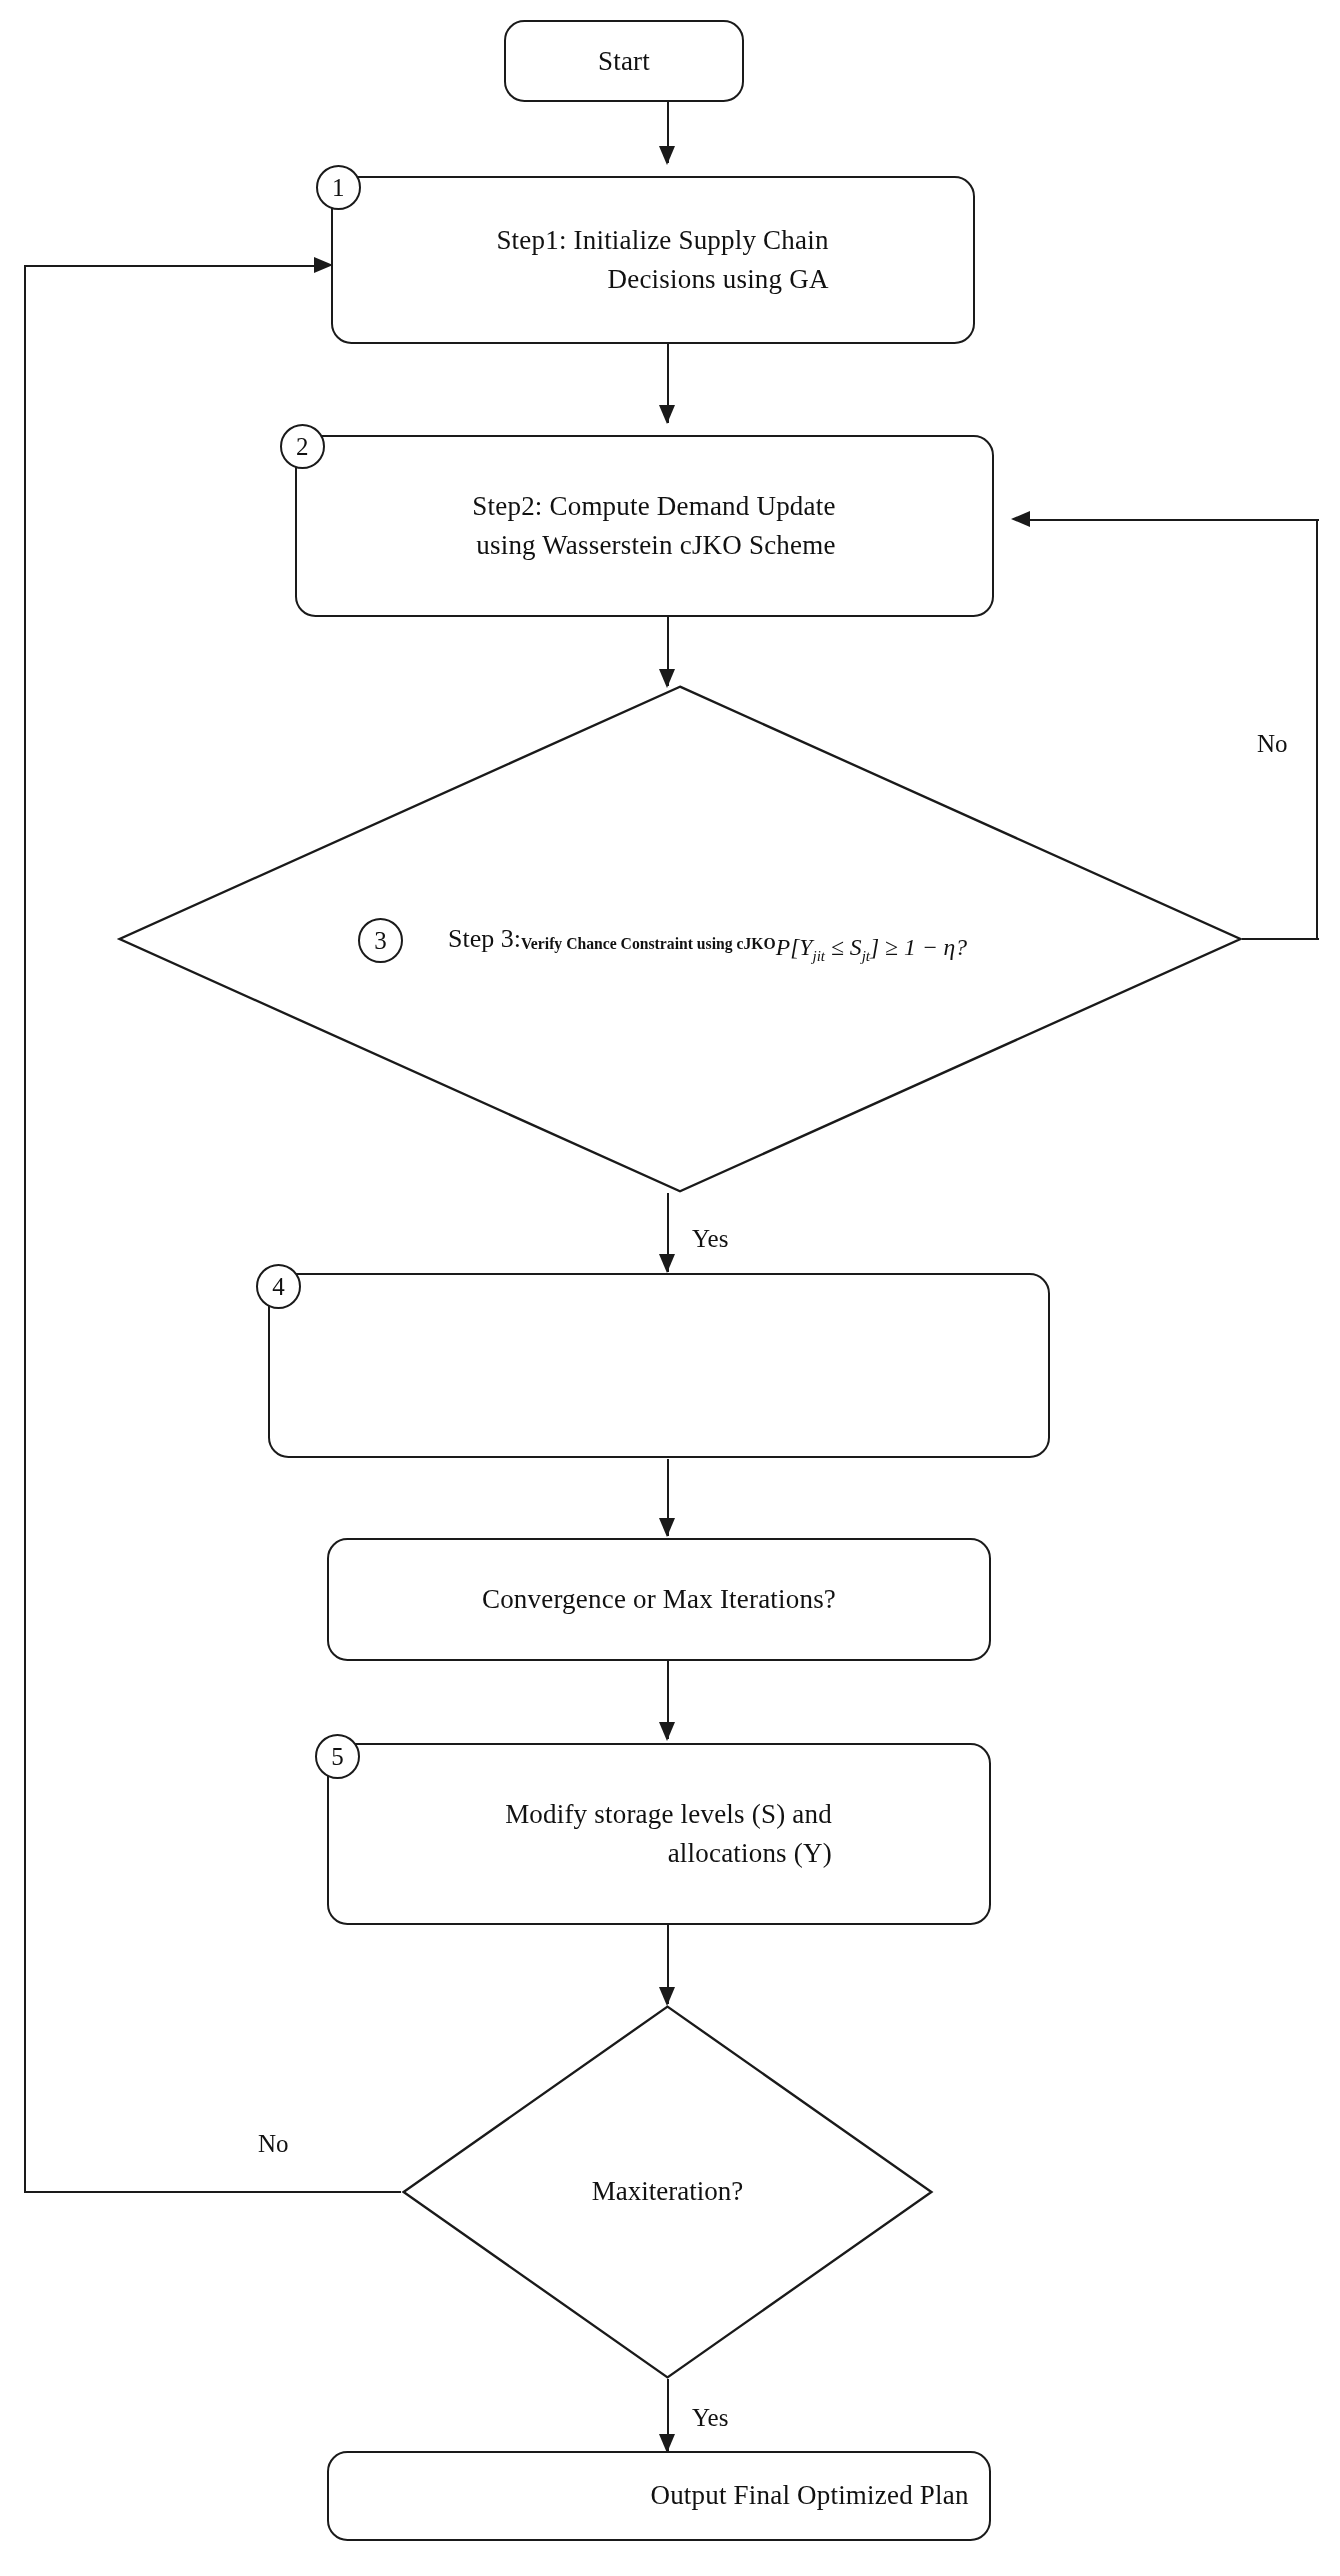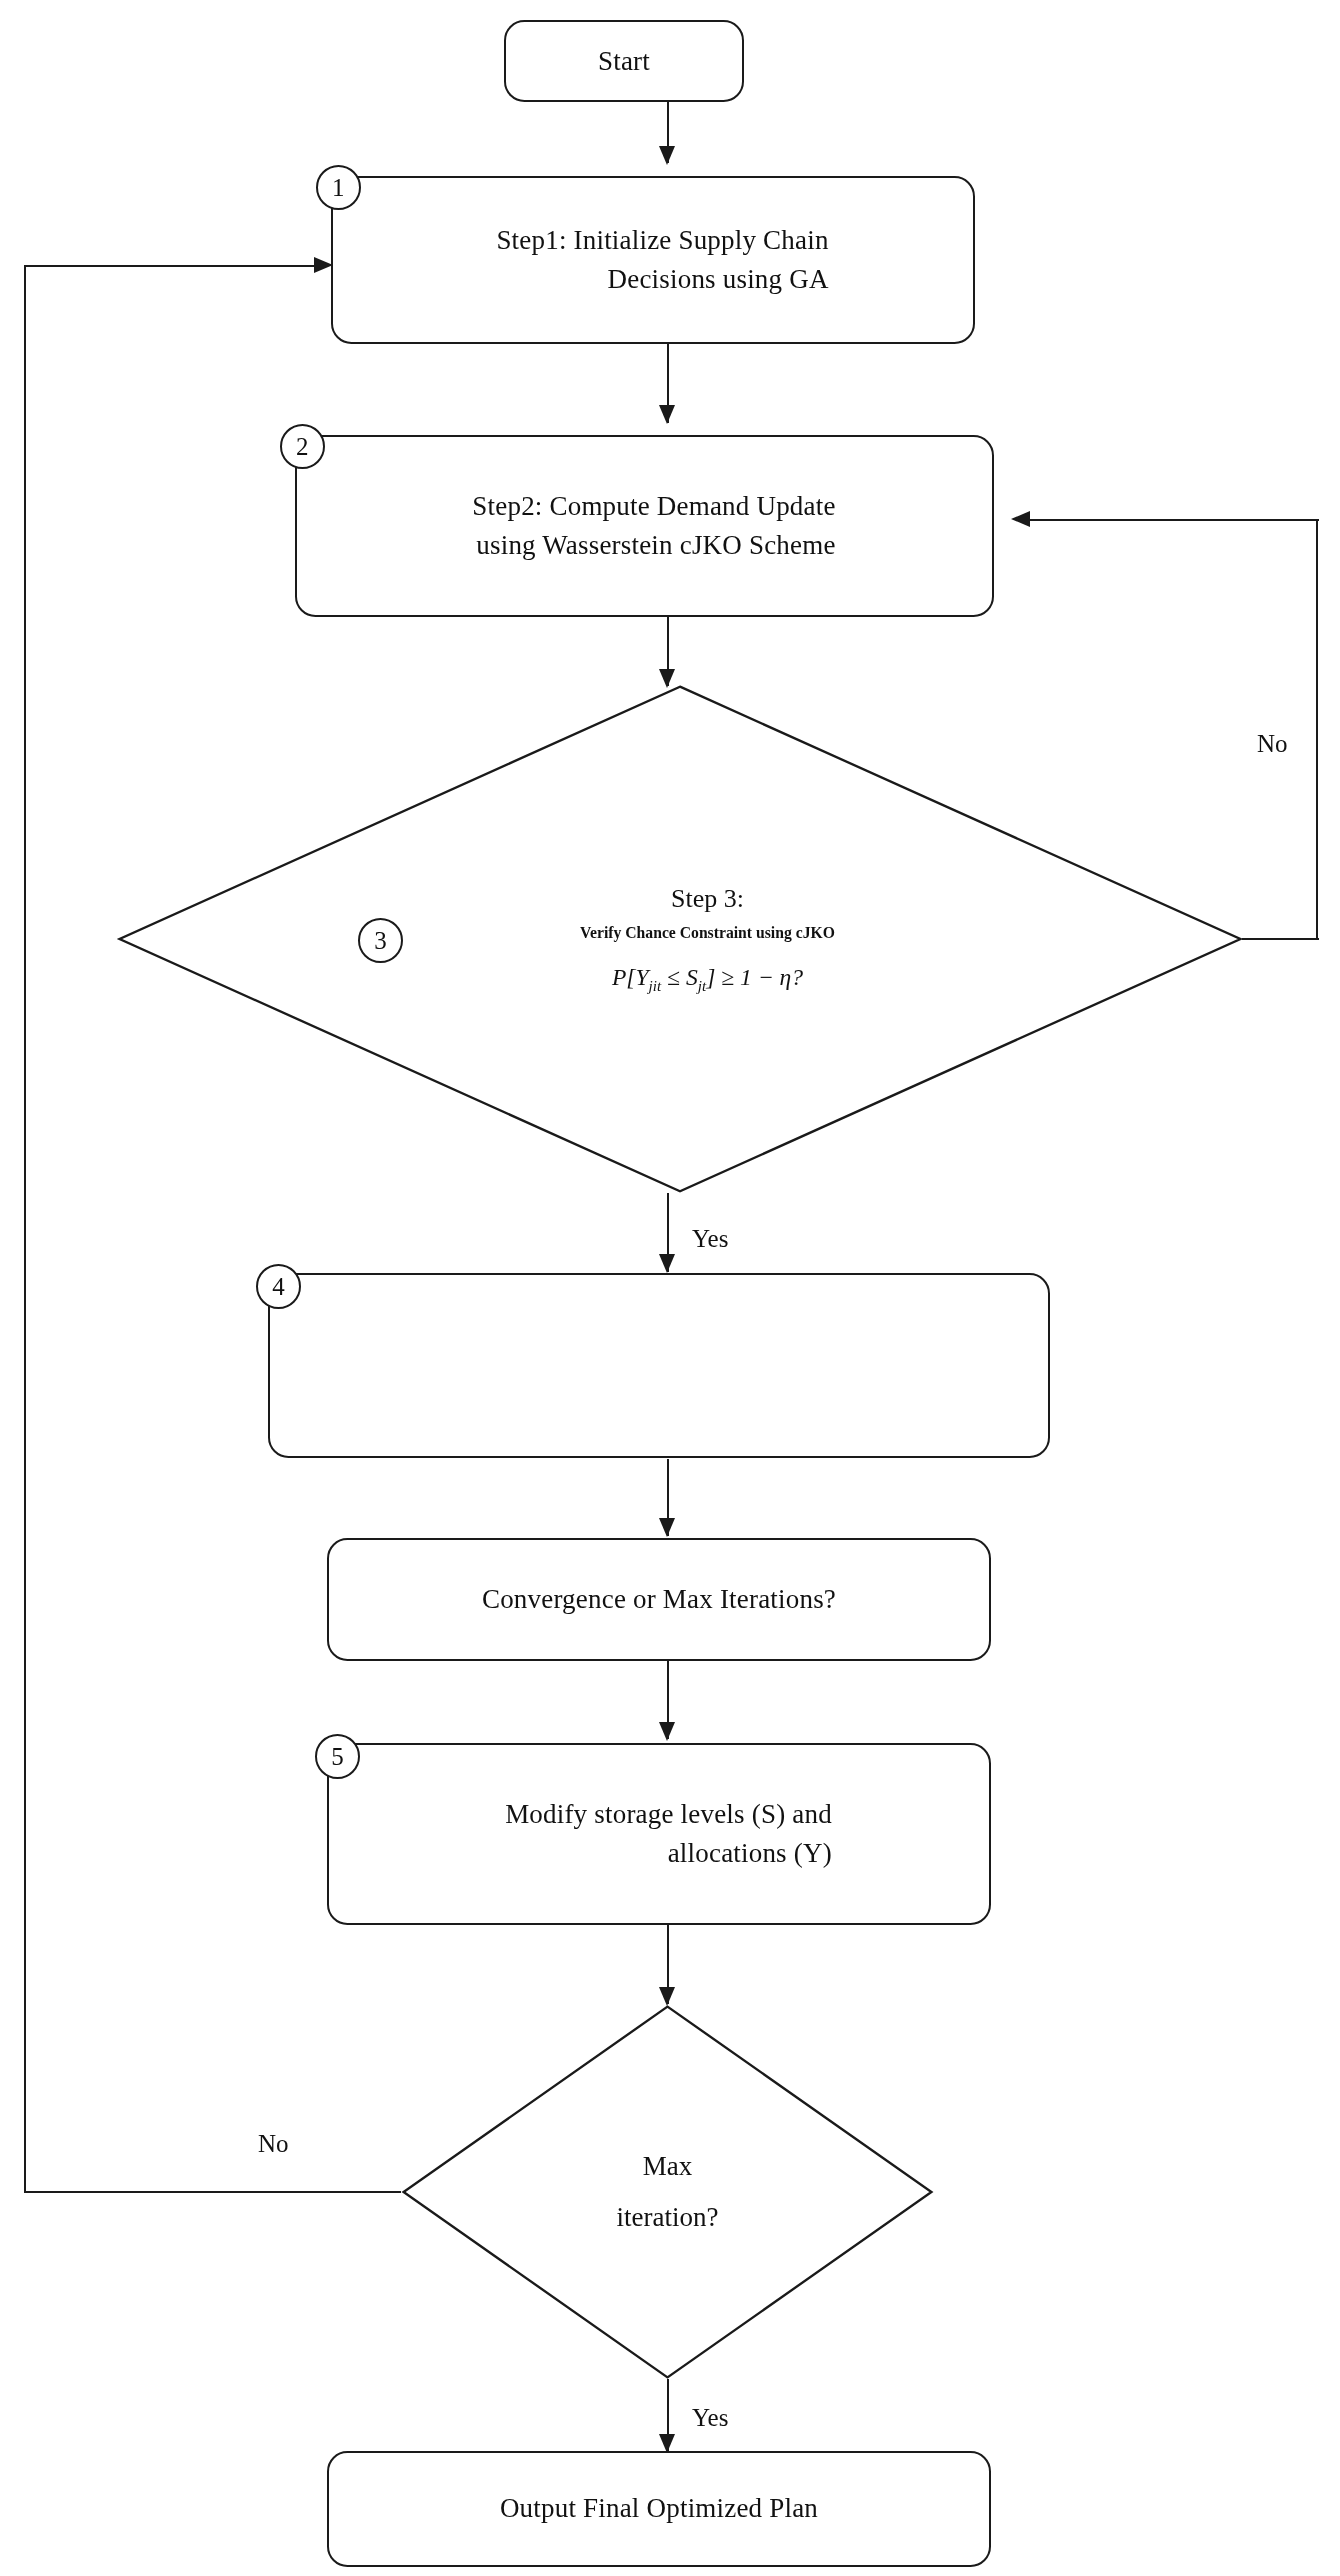--- a/index.html
+++ b/index.html
@@ -64,21 +64,20 @@
     display: block;
   }
   .diamond svg {
     display: block;
     overflow: visible;
   }
   .diamond .dtext {
     position: absolute;
     inset: 0;
     display: flex;
-    flex-direction: column;
     align-items: center;
     justify-content: center;
     pointer-events: none;
   }
   .d3-title {
     font-size: 26px;
     line-height: 1.2;
   }
   .d3-sub {
     font-size: 15.7px;
@@ -224,18 +223,18 @@
   <div class="diamond" style="left:402px; top:2005px; width:531px; height:374px;">
     <svg width="531" height="374" viewBox="0 0 676 476">
       <polygon points="338,2 674,238 338,474 2,238" fill="#ffffff" stroke="#1a1a1a" stroke-width="3"></polygon>
     </svg>
     <div class="dtext">
       <div class="d5-text">Max</div>
       <div class="d5-text">iteration?</div>
     </div>
   </div>
 
-  <div class="node" style="left:327px; top:2451px; width:664px; height:116px;">
+  <div class="node" style="left:327px; top:2451px; width:664px; height:90px;justify-content:flex-end;">
     <span class="label">Output Final Optimized Plan</span>
   </div>
 
 </div>
 
 
 </body></html>

